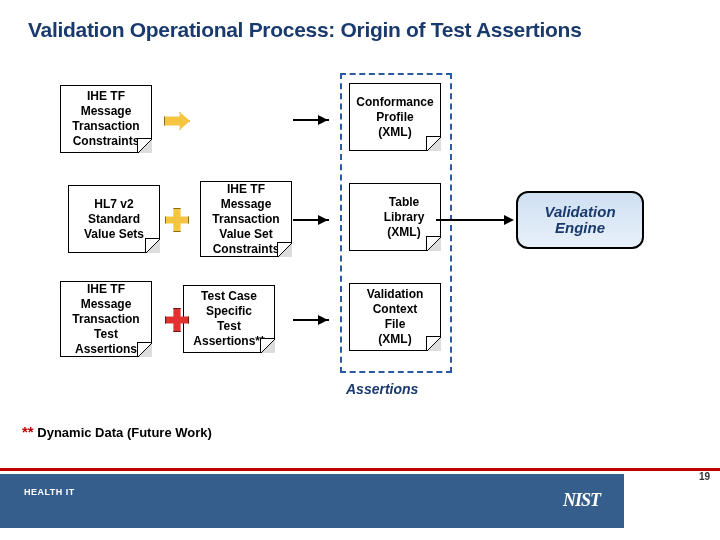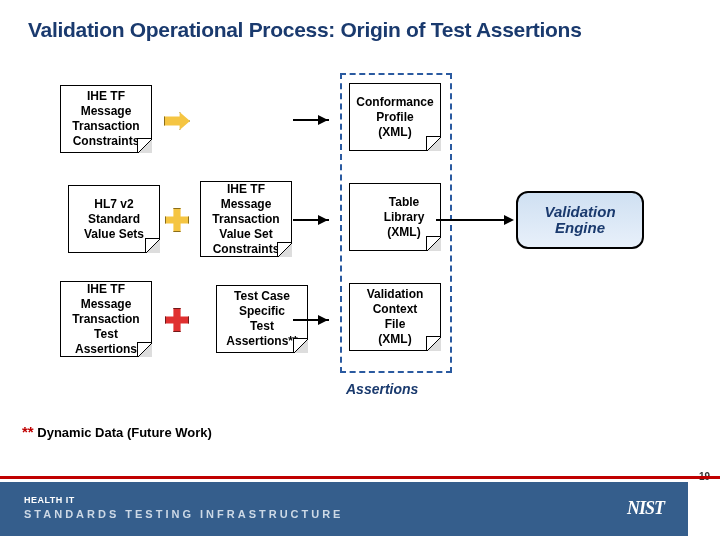--- a/index.html
+++ b/index.html
@@ -12,21 +12,21 @@
 .arrow-icon{width:26px;height:18px;background:#f5c542;border:1px solid #8a6d1a;clip-path:polygon(0 25%,60% 25%,60% 0,100% 50%,60% 100%,60% 75%,0 75%)}
 .plus-icon{width:24px;height:24px;background:#f5c542;border:1px solid #8a6d1a;clip-path:polygon(35% 0,65% 0,65% 35%,100% 35%,100% 65%,65% 65%,65% 100%,35% 100%,35% 65%,0 65%,0 35%,35% 35%)}
 .plus-icon.red{background:#e03030;border-color:#701818}
 .group-box{position:absolute;border:2.5px dashed #2a5aa0;padding:6px}
 .engine{position:absolute;width:128px;height:58px;border:2.5px solid #000;border-radius:12px;background:linear-gradient(to bottom,#cfe0f2,#e8f0fa);display:flex;align-items:center;justify-content:center;text-align:center;font-size:15px;font-weight:bold;font-style:italic;color:#1a3a6e;line-height:1.1}
 .line{position:absolute;background:#000}
 .arrowhead{position:absolute;width:0;height:0;border-top:5px solid transparent;border-bottom:5px solid transparent;border-left:10px solid #000}
 .assertions{position:absolute;font-size:14px;font-weight:bold;font-style:italic;color:#1a3a6e}
 .footnote{position:absolute;font-size:13px;font-weight:bold;color:#000}
 .footnote .stars{color:#c00000;font-size:15px}
-.footer{position:absolute;bottom:4px;left:0;width:688px;height:54px;background:#355e8c}
+.footer{position:absolute;bottom:12px;left:0;width:624px;height:54px;background:#355e8c}
 .footer::before{content:"";position:absolute;top:-6px;left:0;width:720px;height:3px;background:#c00000}
 .footer-text{position:absolute;left:24px;top:13px;color:#fff;font-size:9px;font-weight:bold;letter-spacing:0.5px;line-height:1.3}
 .footer-text .sub{color:#cdd9e6;font-size:11px;font-weight:bold;letter-spacing:3px}
 .nist{position:absolute;right:24px;top:16px;color:#fff;font-family:"Times New Roman",serif;font-weight:bold;font-size:18px;font-style:italic;letter-spacing:-1px}
 .pagenum{position:absolute;right:10px;bottom:58px;font-size:10px;font-weight:bold;color:#333}
 </style>
 </head>
 <body>
 
 <div class="title" style="white-space: pre-line;">Validation Operational Process: Origin of Test Assertions</div>
@@ -47,21 +47,21 @@
   <div class="note-box" style="top: 96px; left: 140px; height: 76px; white-space: pre-line;">IHE TF
 Message
 Transaction
 Value Set
 Constraints</div>
   <div class="note-box" style="top: 196px; left: 0px; height: 76px; white-space: pre-line;">IHE TF
 Message
 Transaction
 Test
 Assertions</div>
-  <div class="note-box" style="top: 200px; left: 156px; white-space: pre-line;">Test Case
+  <div class="note-box" style="top: 200px; left: 123px; white-space: pre-line;">Test Case
 Specific
 Test
 Assertions**</div>
 
   <div class="group-box" style="top:-12px;left:280px;width:112px;height:300px">
     <div class="note-box" style="top: 8px; left: 7px; white-space: pre-line;">Conformance
 Profile
 (XML)</div>
     <div class="note-box" style="top: 108px; left: 7px; white-space: pre-line; padding-left: 22px;">Table
 Library
@@ -100,16 +100,15 @@
 
 <div class="footnote" style="top:423px;left:22px">
   <span class="stars" style="white-space: pre-line;">**</span><span style="white-space: pre-line; margin-top: 36px;"> Dynamic Data (Future Work)</span>
 </div>
 
 <div class="pagenum" style="white-space: pre-line;">19</div>
 
 <div class="footer">
   <div class="footer-text">
     <span style="white-space: pre-line;">HEALTH IT</span><br>
-    <span class="sub" style="white-space: pre-line;">STANDARDS TESTING INFRASTRUCTURE</span>
   </div>
   <div class="nist" style="white-space: pre-line;">NIST</div>
 </div>
 
 </body></html>

